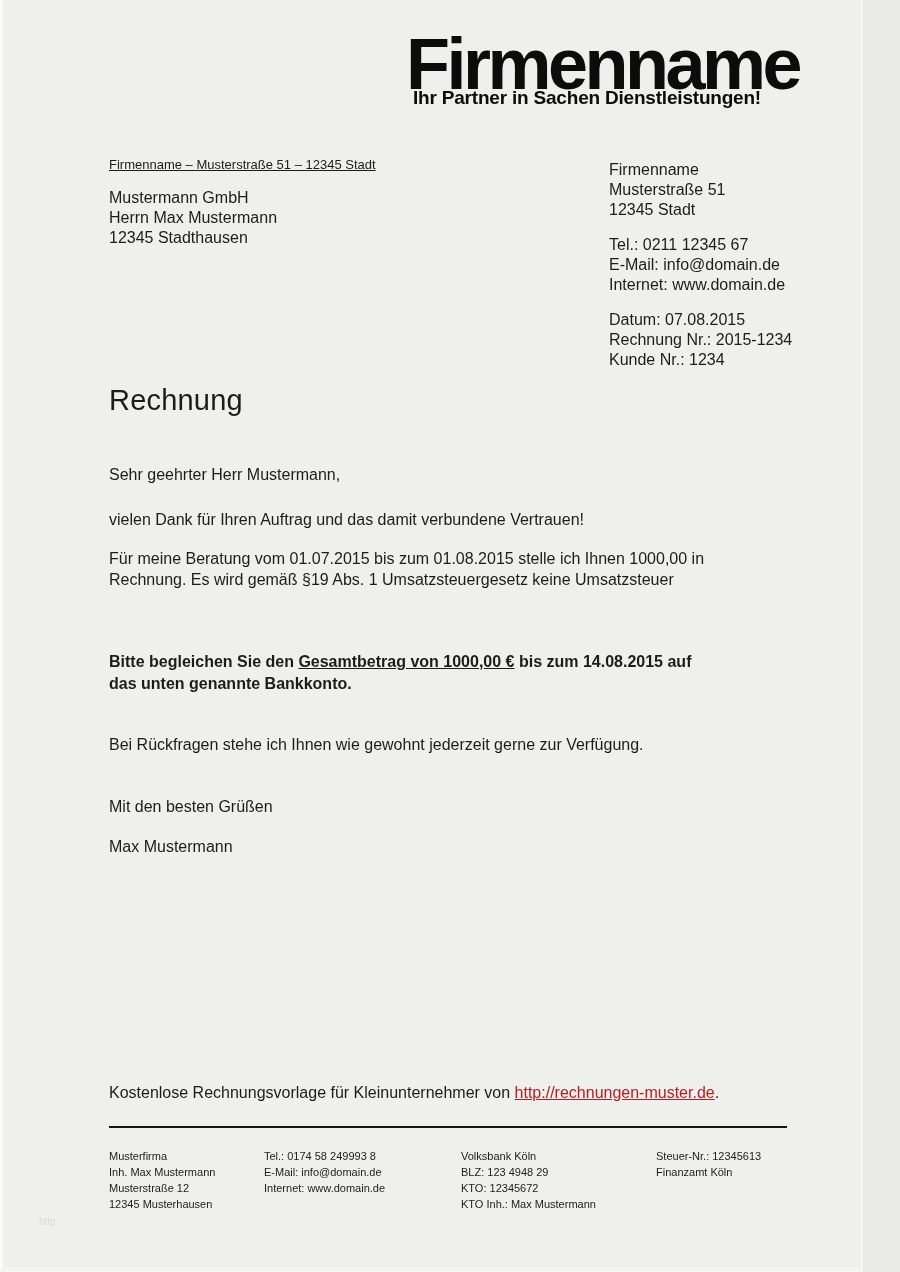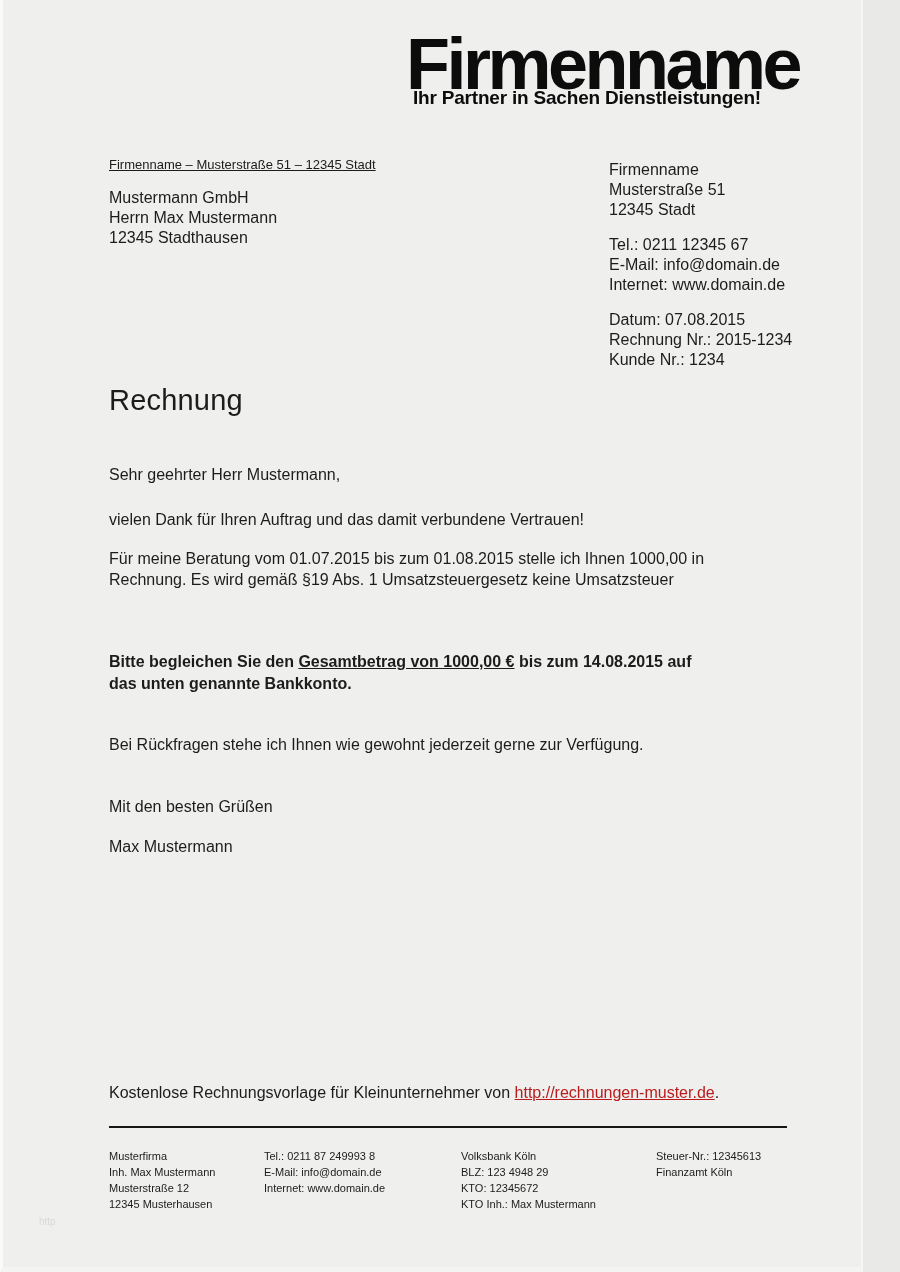--- a/index.html
+++ b/index.html
@@ -184,21 +184,21 @@
 
   <div class="footer-rule"></div>
 
   <div class="footer-col fc-company">
     <div>Musterfirma</div>
     <div>Inh. Max Mustermann</div>
     <div>Musterstraße 12</div>
     <div>12345 Musterhausen</div>
   </div>
   <div class="footer-col fc-contact">
-    <div>Tel.: 0211 87 249993 8</div>
+    <div>Tel.: 0174 58 249993 8</div>
     <div>E-Mail: info@domain.de</div>
     <div>Internet: www.domain.de</div>
   </div>
   <div class="footer-col fc-bank">
     <div>Volksbank Köln</div>
     <div>BLZ: 123 4948 29</div>
     <div>KTO: 12345672</div>
     <div>KTO Inh.: Max Mustermann</div>
   </div>
   <div class="footer-col fc-tax">

